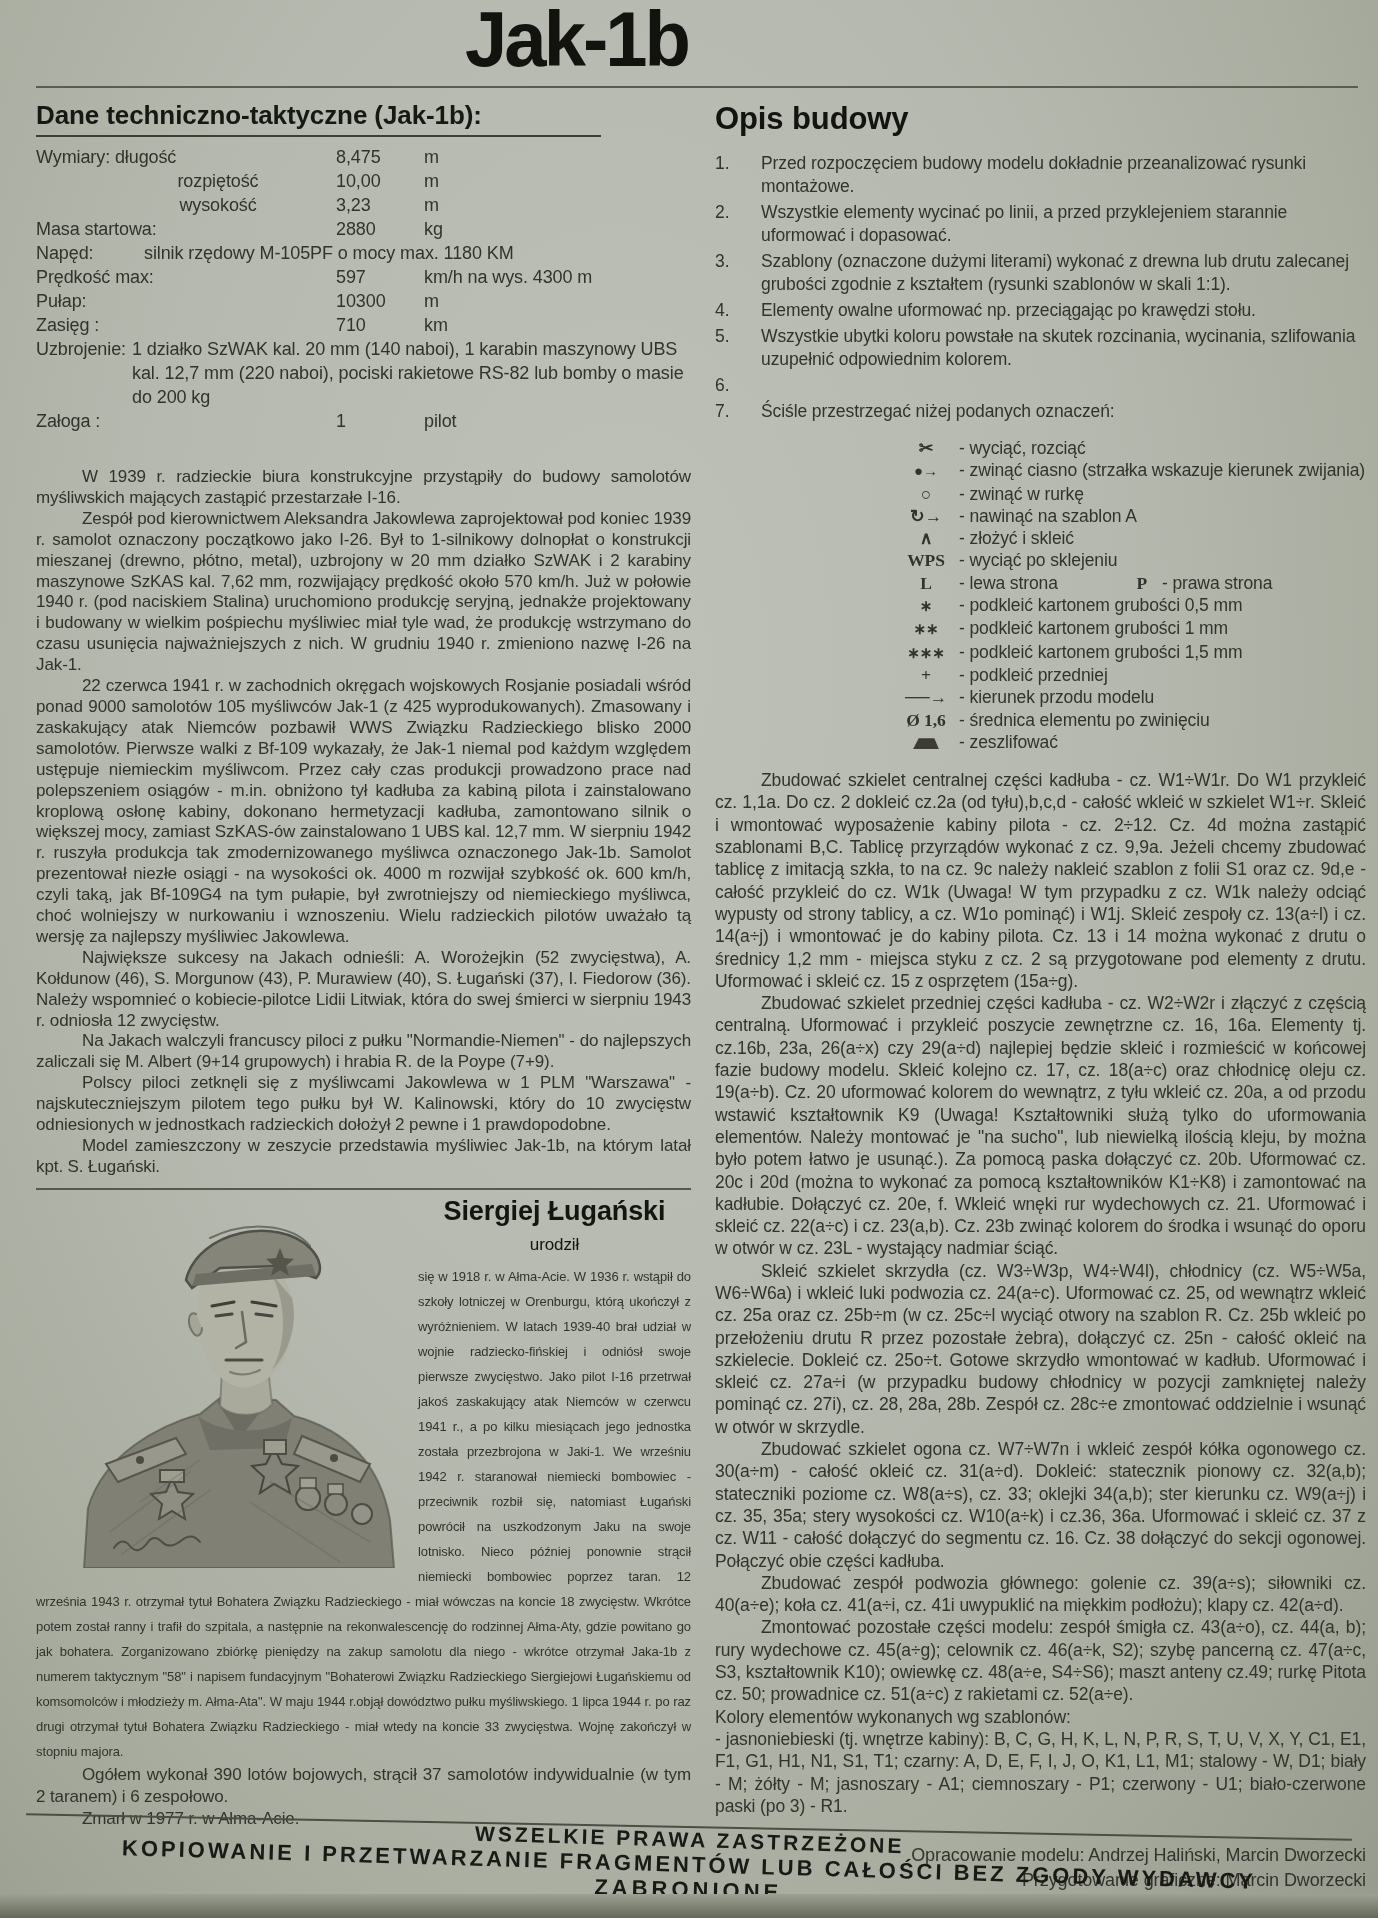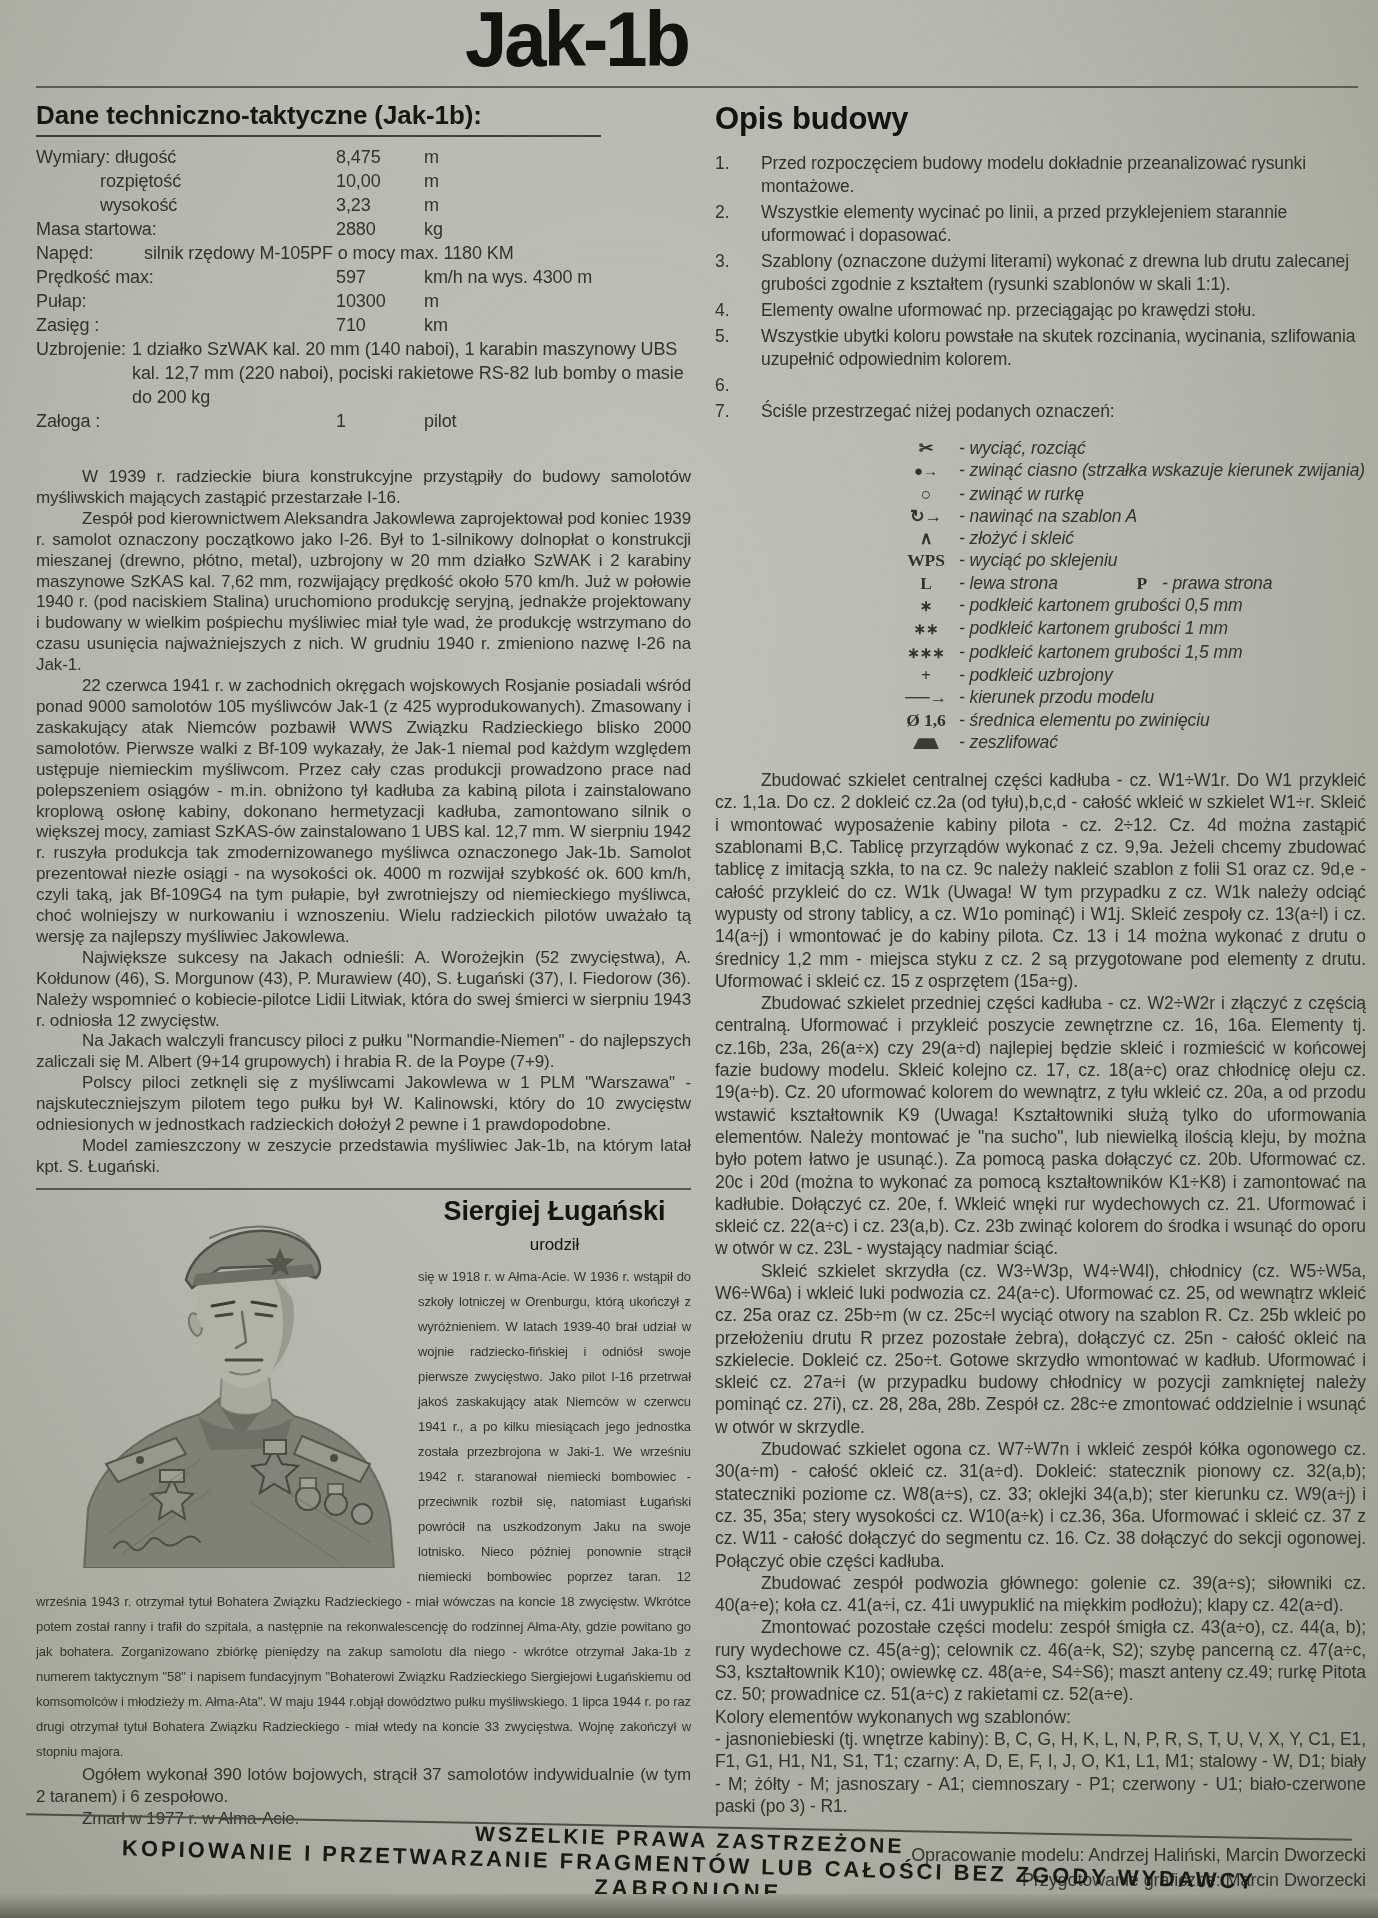--- a/index.html
+++ b/index.html
@@ -13,21 +13,21 @@
   .rule{border:0;border-top:2px solid #595c50;margin:8px 20px 0 36px;}
   .cols{display:flex;gap:24px;padding:12px 12px 0 36px;align-items:flex-start;}
   .col-left{flex:0 0 655px;}
   .col-right{flex:1;min-width:0;}
   
   .spec-head{width:565px;margin:0 0 8px 0;padding-bottom:5px;font-size:26px;line-height:30px;
     font-weight:bold;color:#171713;border-bottom:2px solid #3d4036;}
   .specs{font-size:18px;line-height:24px;}
   .spec-row{display:flex;}
   .spec-label{flex:0 0 300px;}
-  .spec-label.ind{padding-left:64px;box-sizing:border-box;}
+  .spec-label.ind{padding-left:64px;box-sizing:border-box;text-align:center;}
   .spec-label-sm{flex:0 0 108px;}
   .spec-num{flex:0 0 78px;text-align:left;}
   .spec-unit{margin-left:10px;white-space:nowrap;}
   .spec-wrap{padding-left:96px;text-indent:-96px;}
   .spec-wrap .lbl{margin-right:6px;}
   .hist{margin-top:34px;}
   .hist p{margin:0;text-indent:46px;text-align:justify;font-size:17px;line-height:20.9px;}
   .mid-rule{margin:10px 0 6px 0;border-top:2px solid #565a4e;}
   .bio{margin-top:4px;}
   .portrait{float:left;width:332px;height:366px;margin:6px 16px 4px 34px;}
@@ -38,21 +38,21 @@
   .bio-p{margin:0;text-indent:46px;text-align:justify;font-size:17px;line-height:22px;}
   
   .col-right h2{margin:2px 0 16px 0;font-size:31px;line-height:34px;color:#131310;}
   .steps{font-size:17.5px;line-height:23px;}
   .step{display:flex;margin-bottom:3px;}
   .step-num{flex:0 0 46px;}
   .legend{margin:14px 0 16px 178px;font-size:17.5px;line-height:22.3px;}
   .leg-row{display:flex;align-items:baseline;}
   .leg-sym{flex:0 0 66px;text-align:center;font-weight:bold;font-family:"Liberation Serif",serif;}
   .leg-sym.small{font-size:15px;}
-  .leg-text{flex:1;font-style:italic;}
+  .leg-text{flex:1;}
   .leg-text.lpt{flex:0 0 auto;}
   .lp2{flex:0 0 40px;margin-left:64px;}
   .sand{display:inline-block;width:26px;height:11px;background:#3c3c35;
     clip-path:polygon(22% 0,82% 0,100% 100%,0 100%);vertical-align:middle;}
   .build p{margin:0;text-indent:46px;text-align:justify;font-size:17.5px;line-height:22.3px;}
   .colors p{margin:0;text-align:justify;font-size:17.5px;line-height:22.3px;}
   .credits{margin-top:26px;text-align:right;font-size:18px;line-height:25px;}
   .cred-rule{margin:10px 0 12px 0;border-top:2px solid #565a4e;}
   .thanks{text-align:right;font-style:italic;font-size:18px;line-height:25px;}
   
@@ -279,21 +279,21 @@
         <div class="leg-row">
             <span class="leg-sym small">∗∗</span>
             <span class="leg-text">- podkleić kartonem grubości 1 mm</span>
           </div>
         <div class="leg-row">
             <span class="leg-sym small">∗∗∗</span>
             <span class="leg-text">- podkleić kartonem grubości 1,5 mm</span>
           </div>
         <div class="leg-row">
             <span class="leg-sym">+</span>
-            <span class="leg-text">- podkleić uzbrojony</span>
+            <span class="leg-text">- podkleić przedniej</span>
           </div>
         <div class="leg-row">
             <span class="leg-sym">──→</span>
             <span class="leg-text">- kierunek przodu modelu</span>
           </div>
         <div class="leg-row">
             <span class="leg-sym">Ø 1,6</span>
             <span class="leg-text">- średnica elementu po zwinięciu</span>
           </div>
         <div class="leg-row">

